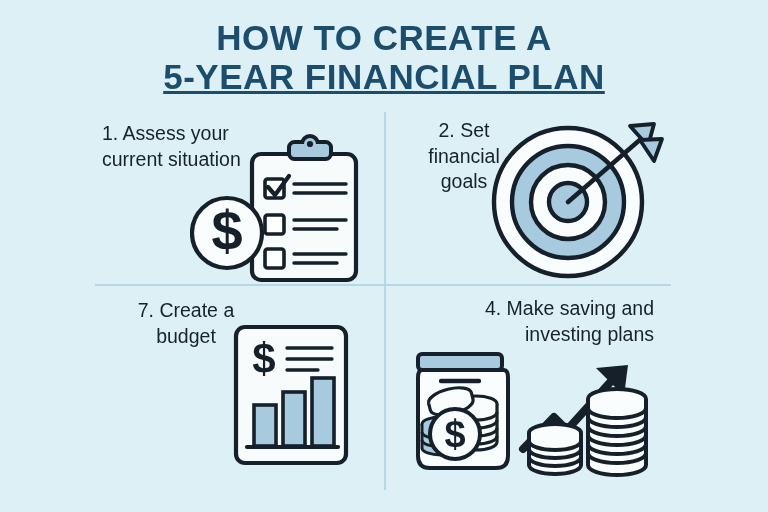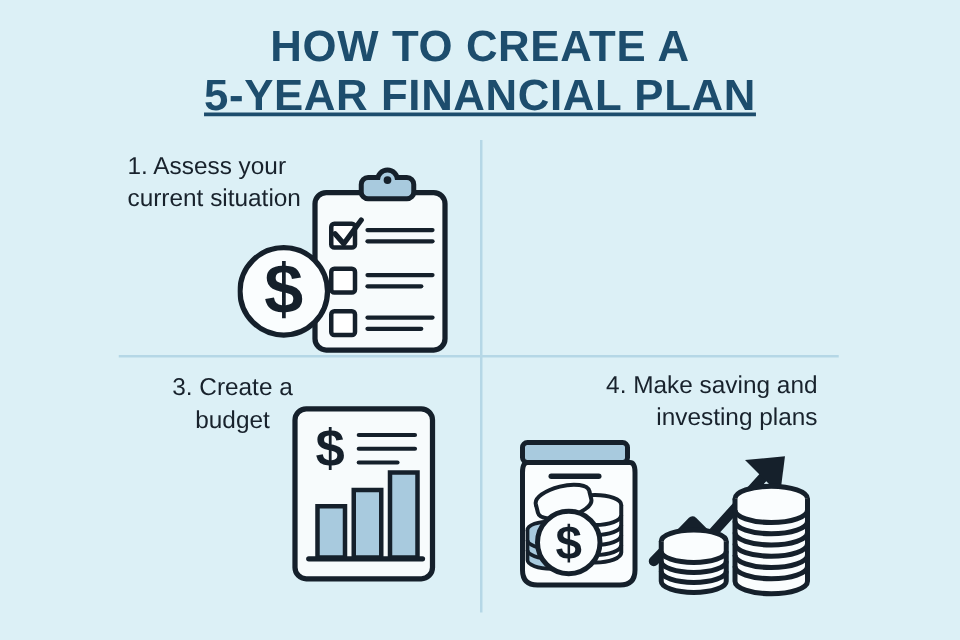--- a/index.html
+++ b/index.html
@@ -101,23 +101,40 @@
         <rect x="75" y="117" width="19" height="19" rx="2.5" fill="#fff" stroke="#15202b" stroke-width="3.6"></rect>
         <line x1="104" y1="122" x2="156" y2="122" stroke="#15202b" stroke-width="3.4" stroke-linecap="round"></line>
         <line x1="104" y1="131" x2="147" y2="131" stroke="#15202b" stroke-width="3.4" stroke-linecap="round"></line>
 
         <circle cx="37" cy="101" r="35" fill="#fafdfe" stroke="#15202b" stroke-width="4.2"></circle>
         <text x="37" y="118" text-anchor="middle" font-family="Liberation Sans, sans-serif" font-size="56" font-weight="bold" fill="#15202b">$</text>
       </svg>
     </div>
   </div>
 
+  <div class="quad" id="q2">
+    <div class="qlabel">2. Set financial goals</div>
+    <div class="art">
+      <svg width="176" height="166" viewBox="0 0 176 166">
+
+        <circle cx="78" cy="84" r="74" fill="#fafdfe" stroke="#15202b" stroke-width="4.4"></circle>
+        <circle cx="78" cy="84" r="56" fill="#a8cade" stroke="#15202b" stroke-width="4.4"></circle>
+        <circle cx="78" cy="84" r="37" fill="#fafdfe" stroke="#15202b" stroke-width="4.4"></circle>
+        <circle cx="78" cy="84" r="19" fill="#a8cade" stroke="#15202b" stroke-width="4.4"></circle>
+
+        <line x1="78" y1="84" x2="152" y2="20" stroke="#15202b" stroke-width="4.6" stroke-linecap="round"></line>
+
+        <path d="M140 8 l24 -2 l-6 22 z" fill="#a8cade" stroke="#15202b" stroke-width="3.8" stroke-linejoin="round"></path>
+        <path d="M150 22 l22 -1 l-8 22 z" fill="#a8cade" stroke="#15202b" stroke-width="3.8" stroke-linejoin="round"></path>
+      </svg>
+    </div>
+  </div>
 
   <div class="quad" id="q3">
-    <div class="qlabel">3. Create a budget</div>
+    <div class="qlabel">7. Create a budget</div>
     <div class="art">
       <svg width="120" height="142" viewBox="0 0 120 142">
         <rect x="4" y="3" width="110" height="136" rx="9" fill="#f7fbfc" stroke="#15202b" stroke-width="4.2"></rect>
 
         <text x="32" y="49" text-anchor="middle" font-family="Liberation Sans, sans-serif" font-size="42" font-weight="bold" fill="#15202b">$</text>
 
         <line x1="55" y1="24" x2="100" y2="24" stroke="#15202b" stroke-width="3.3" stroke-linecap="round"></line>
         <line x1="55" y1="35" x2="100" y2="35" stroke="#15202b" stroke-width="3.3" stroke-linecap="round"></line>
         <line x1="55" y1="46" x2="86" y2="46" stroke="#15202b" stroke-width="3.3" stroke-linecap="round"></line>
 

